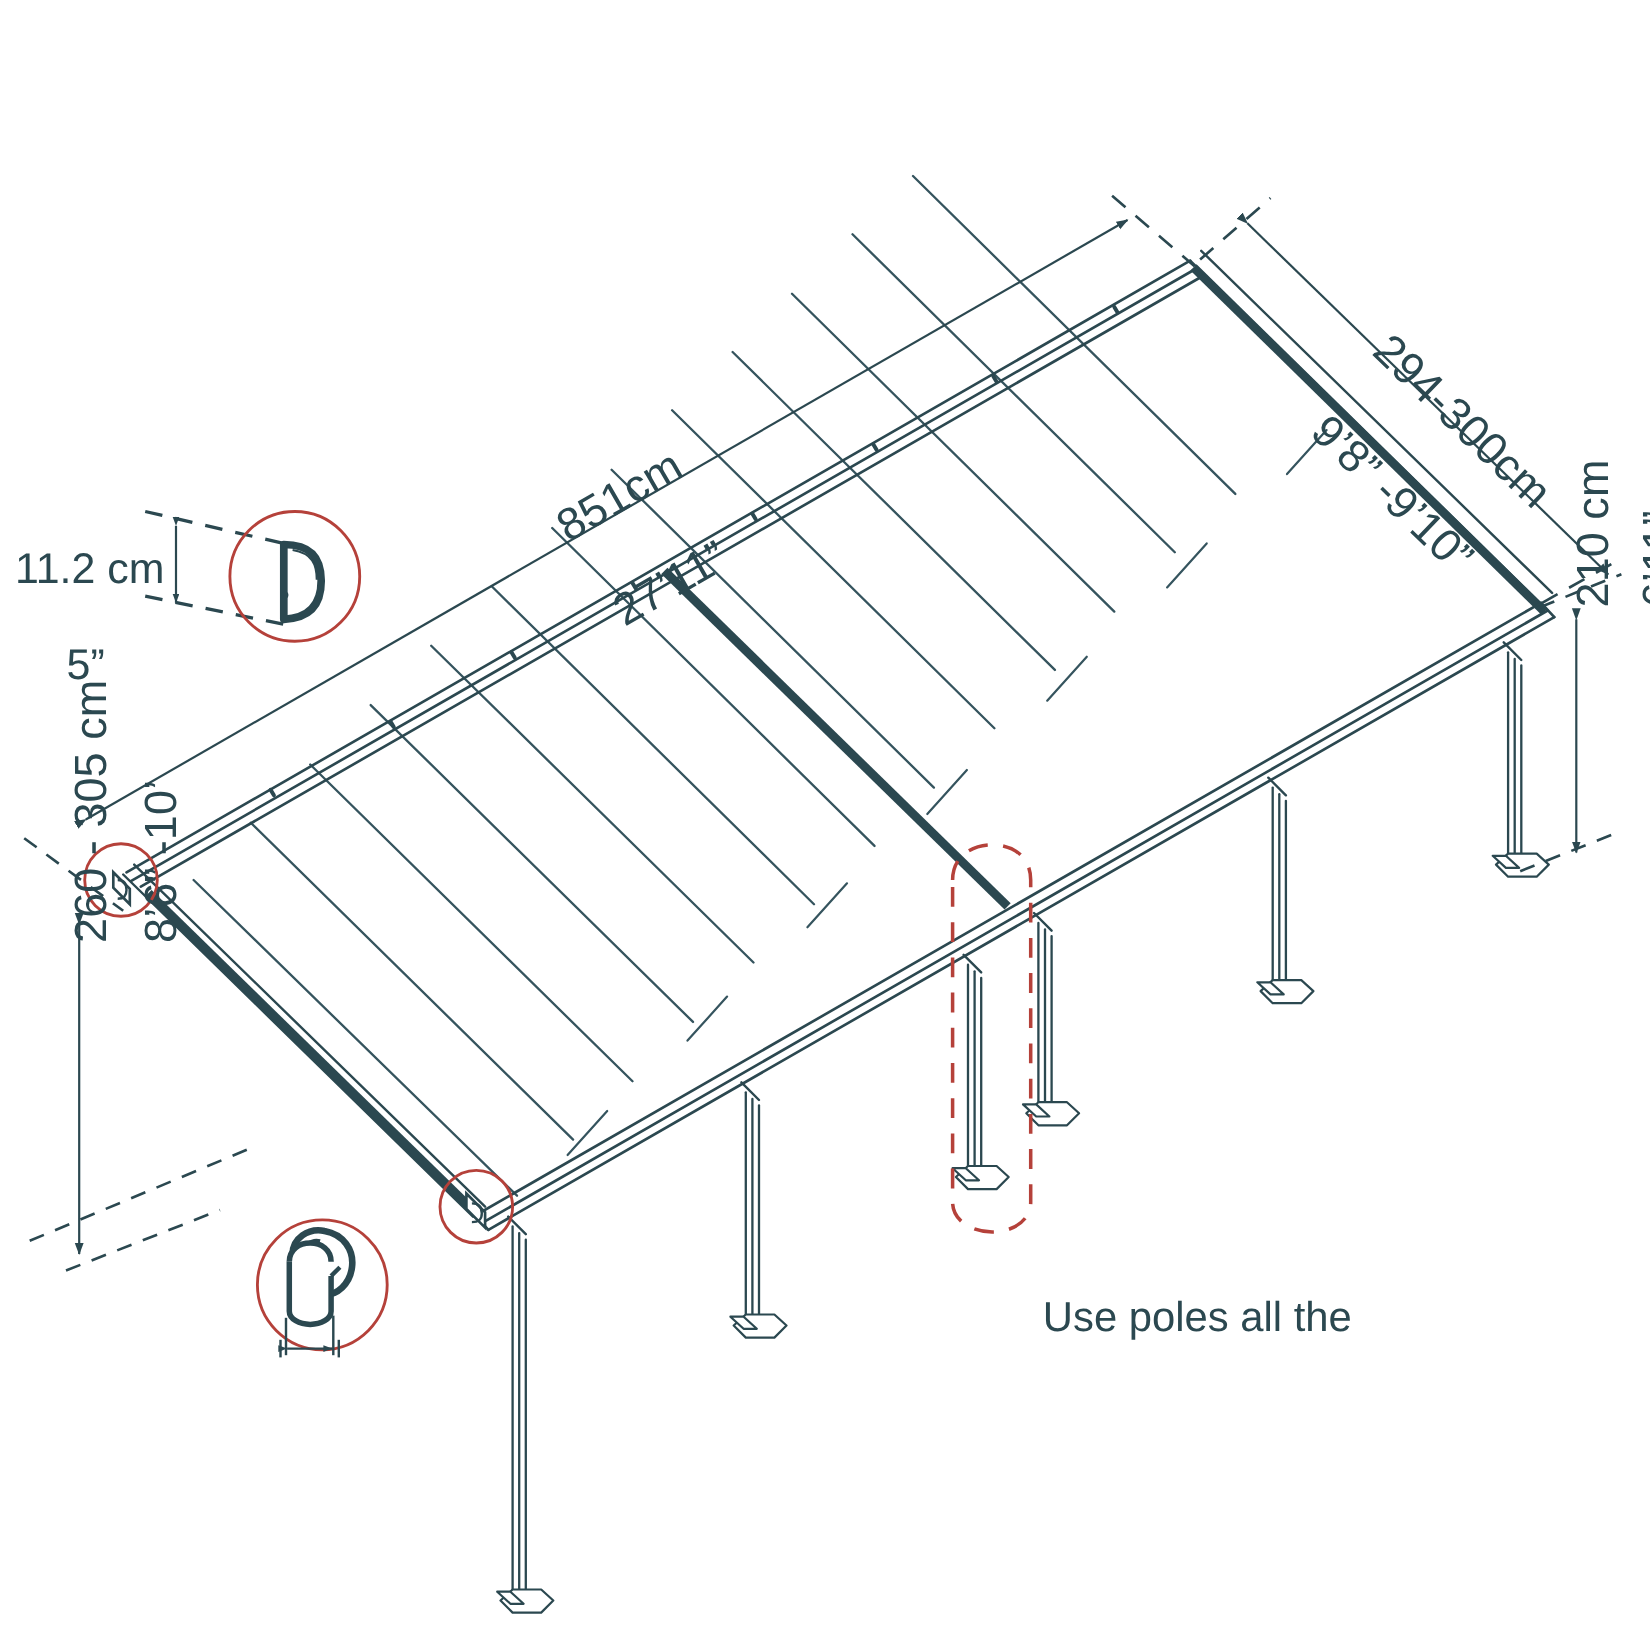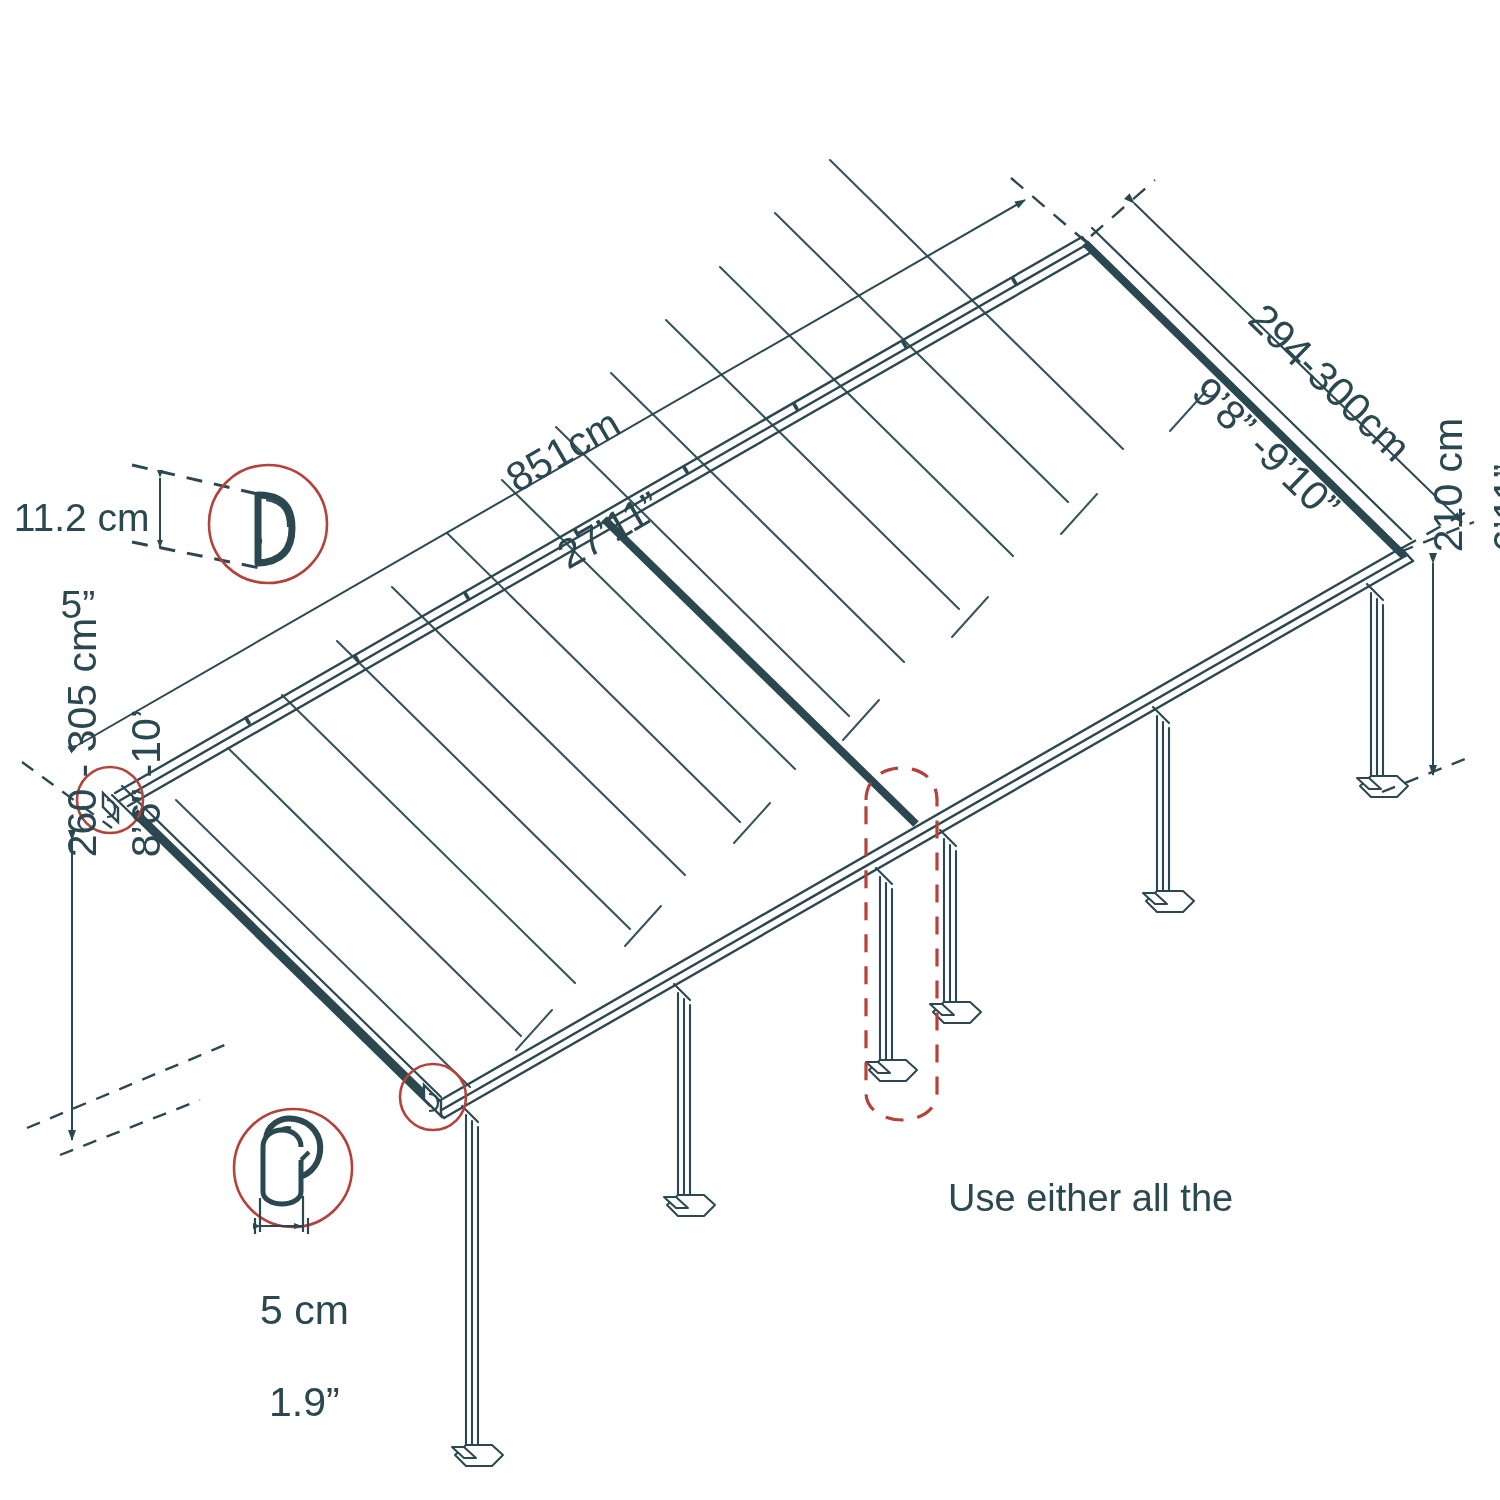--- a/index.html
+++ b/index.html
@@ -256,24 +256,20 @@
   <span>6’11”</span>
 </div>
 
 <div class="lbl" style="left:14px;top:880px;width:290px;font-size:41px;transform:rotate(-90deg);transform-origin:0 0;">
   <span>260 - 305 cm</span>
 </div>
 <div class="lbl" style="left:78px;top:880px;width:290px;font-size:41px;transform:rotate(-90deg);transform-origin:0 0;">
   <span>8’6” -10’</span>
 </div>
 
-<div class="lbl ctr" style="left:183px;top:1242px;width:220px;font-size:41px;">
-  <span>5 cm</span><br>
-  <span>1.9”</span>
-</div>
 
 <div class="lbl" style="left:948px;top:1082px;width:420px;font-size:38px;line-height:1.22;">
-  <div>Use either all the</div>
+  <div>Use poles all the</div>
   
   
 </div>
 
 </div>
 
 </body></html>

